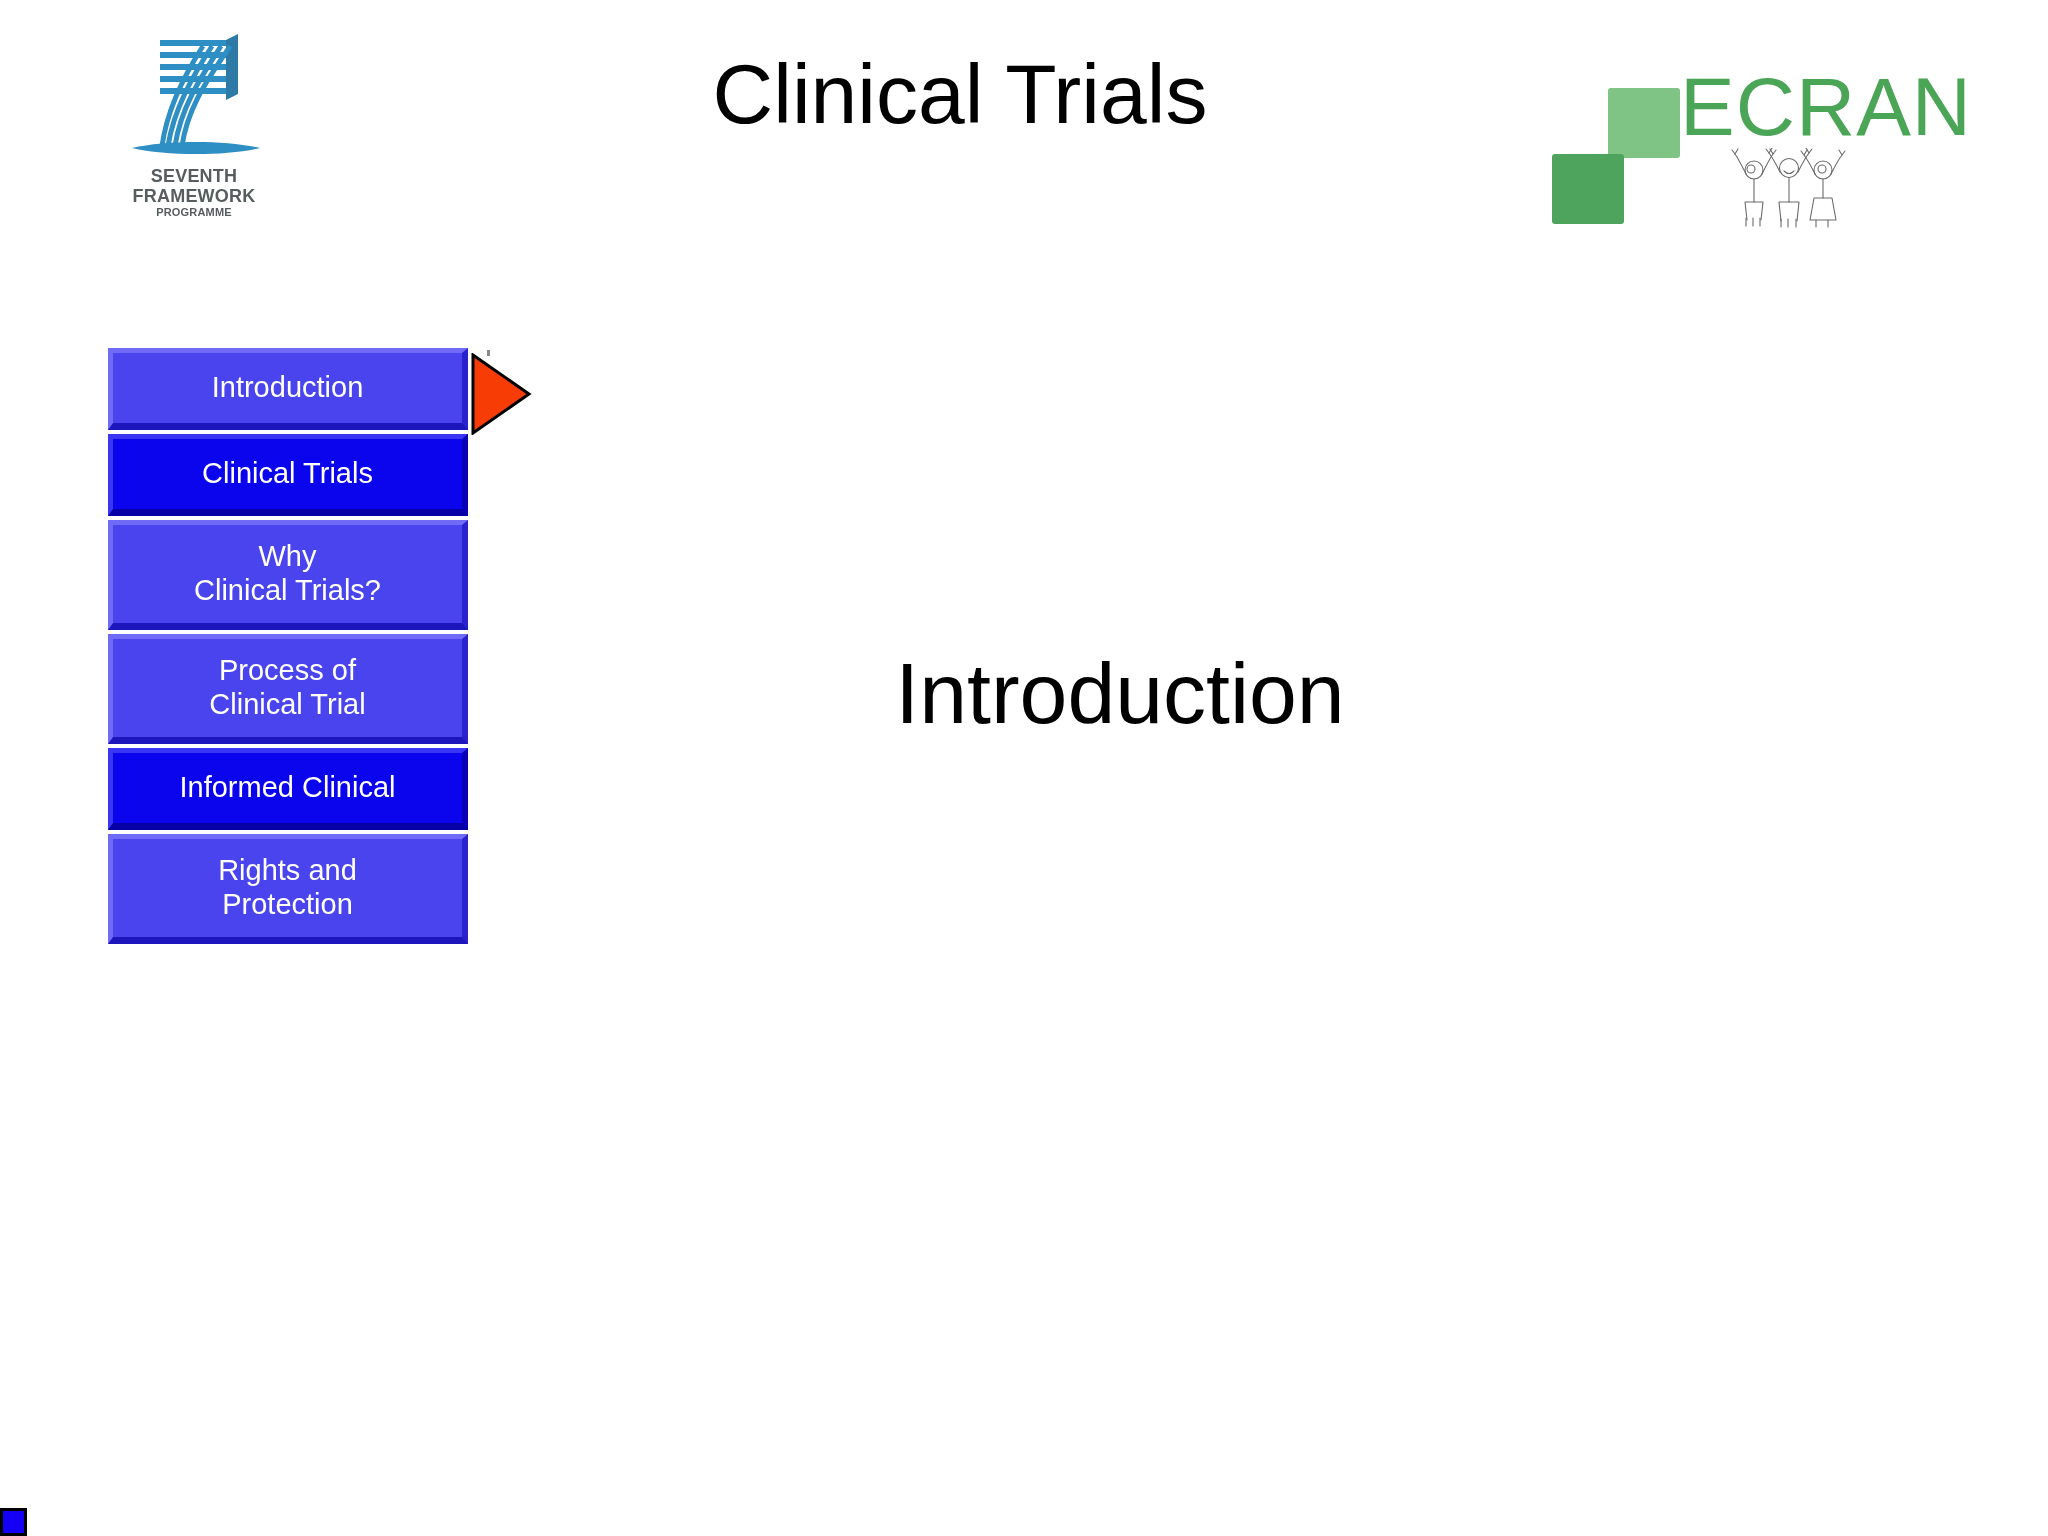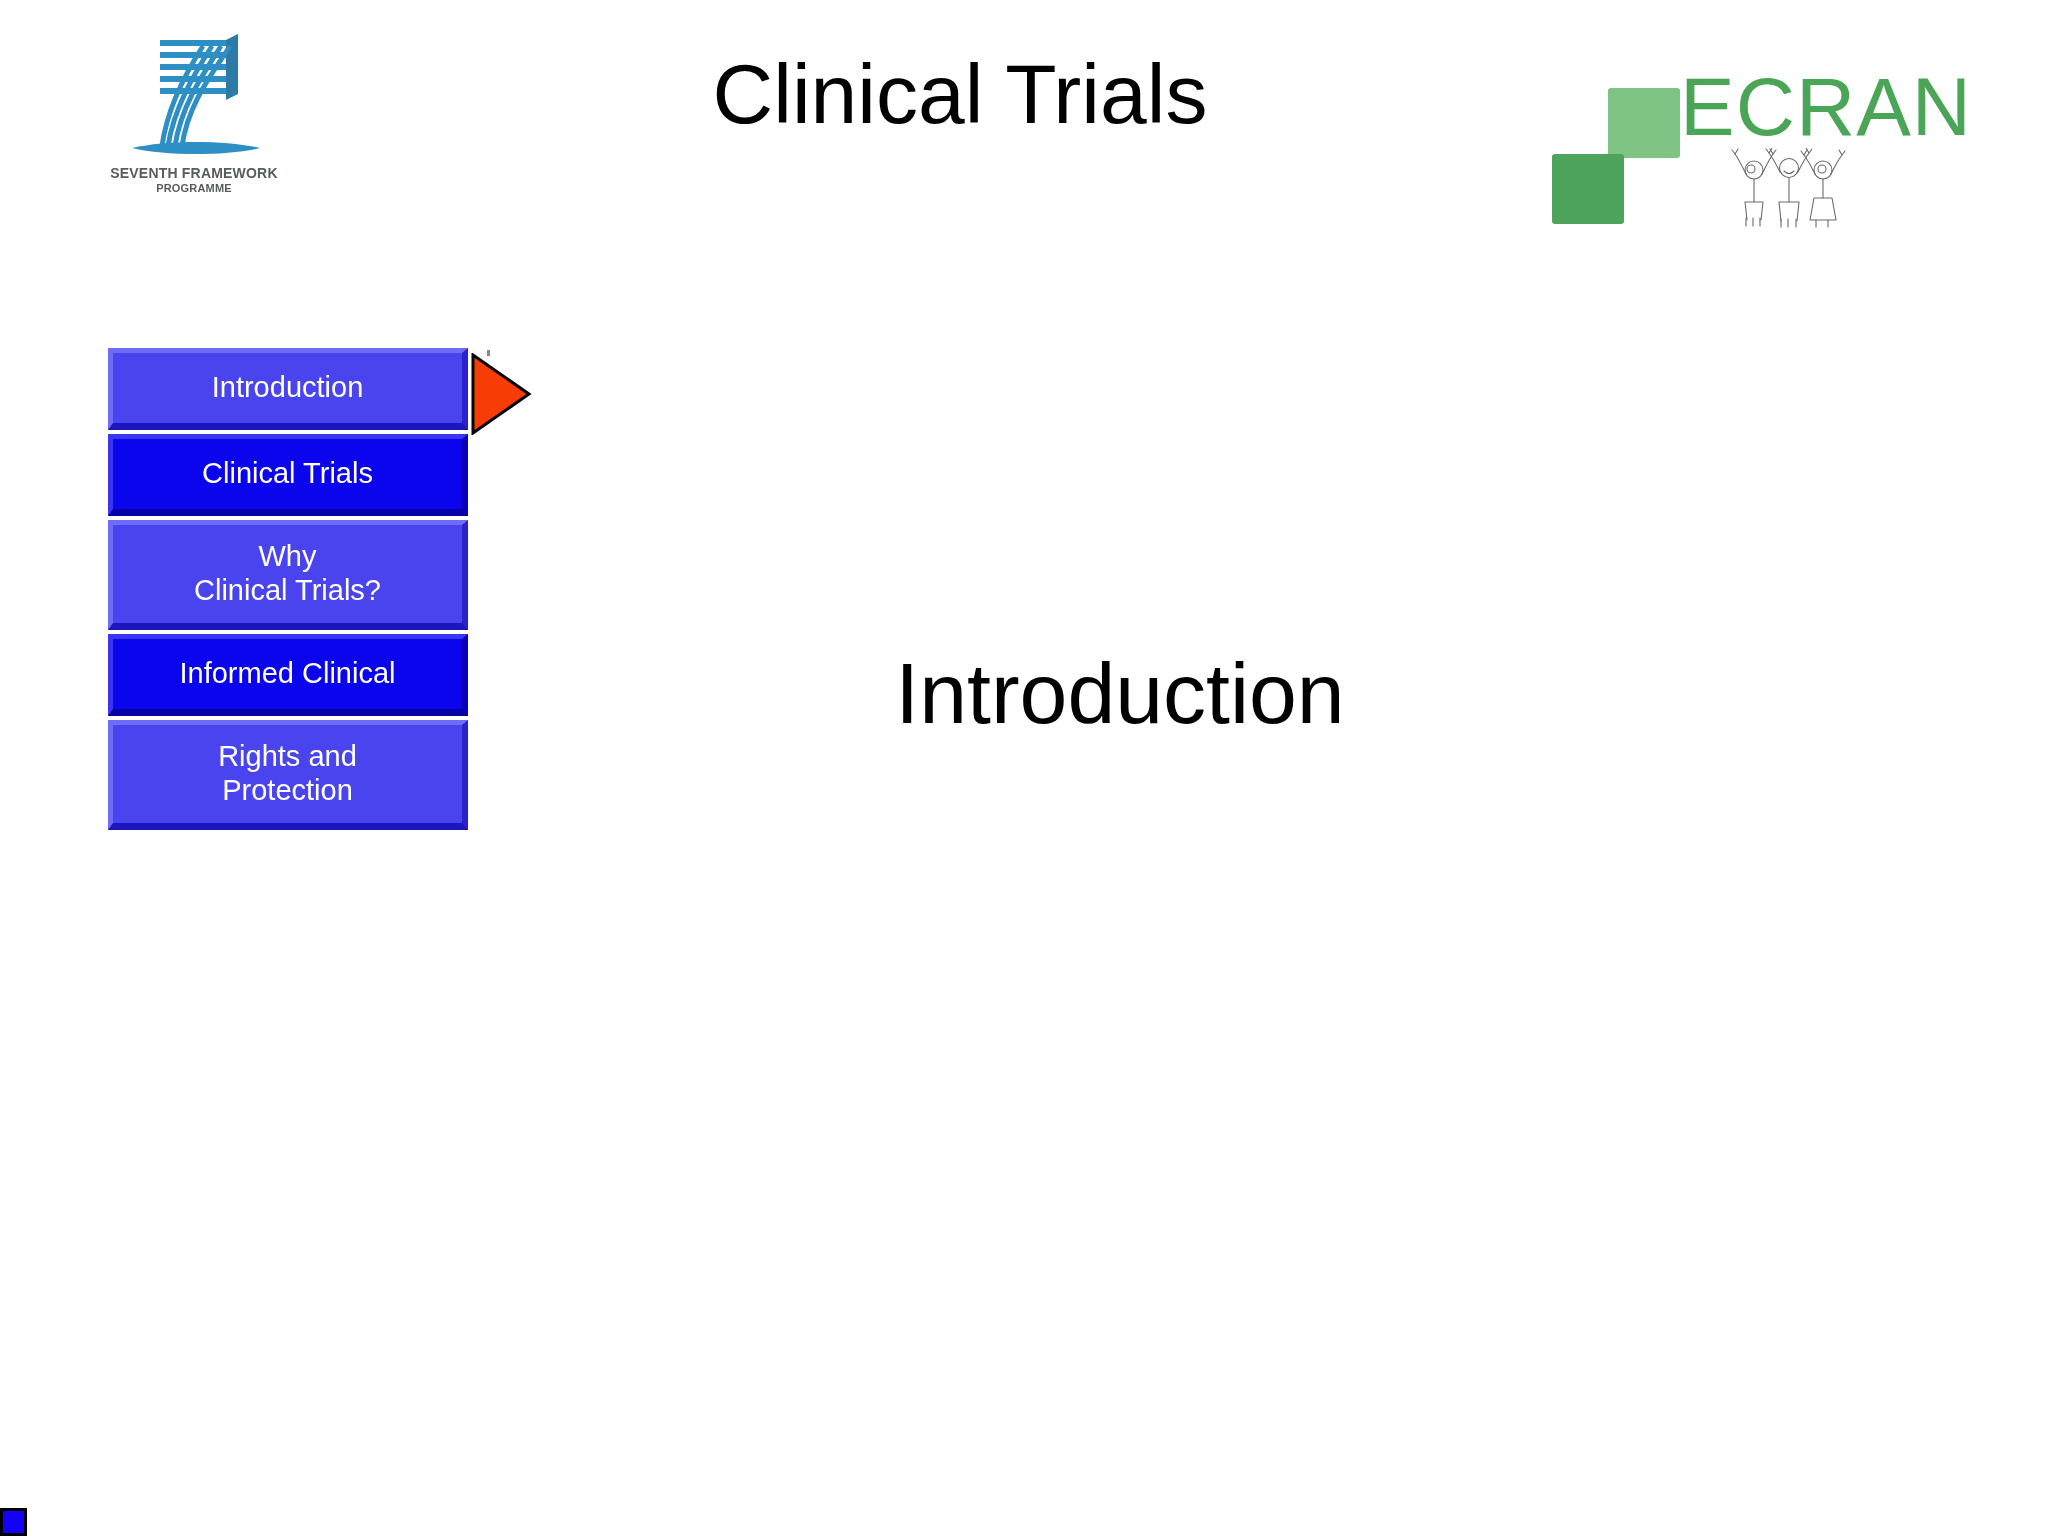--- a/index.html
+++ b/index.html
@@ -15,21 +15,21 @@
 
   
   #fp7-logo{position:absolute;left:104px;top:30px;width:180px;height:180px;}
   #fp7-mark{position:absolute;left:22px;top:0;width:140px;height:132px;}
   #fp7-caption{
     position:absolute;left:0;top:136px;width:180px;
     text-align:center;color:#575c5e;
     font-family:"Liberation Sans","DejaVu Sans",sans-serif;
     font-weight:bold;line-height:1.12;letter-spacing:.2px;
   }
-  #fp7-caption .l1{display:block;font-size:14px;}
+  #fp7-caption .l1{display:block;font-size:18px;}
   #fp7-caption .l2{display:block;font-size:11px;}
 
   
   #slide-title{
     position:absolute;left:560px;top:52px;width:800px;
     text-align:center;font-size:84px;line-height:1;color:#000000;
     font-family:"Liberation Sans","DejaVu Sans",sans-serif;
     font-weight:normal;white-space:nowrap;
   }
 
@@ -176,20 +176,24 @@
       <polygon points="2,2 58,41 2,80" fill="#f73c06" stroke="#000000" stroke-width="3"></polygon>
     </svg>
   </div>
   <div class="nav-btn dark one">
     <span class="lbl">Clinical Trials</span>
   </div>
   <div class="nav-btn light two">
     <span class="lbl">Why
 Clinical Trials?</span>
   </div>
+  <div class="nav-btn light two">
+    <span class="lbl">Process of
+Clinical Trial</span>
+  </div>
   <div class="nav-btn dark one">
     <span class="lbl">Informed Clinical</span>
   </div>
   <div class="nav-btn light two">
     <span class="lbl">Rights and
 Protection</span>
   </div>
 </div>
 <div id="marker-speck"></div>
 

